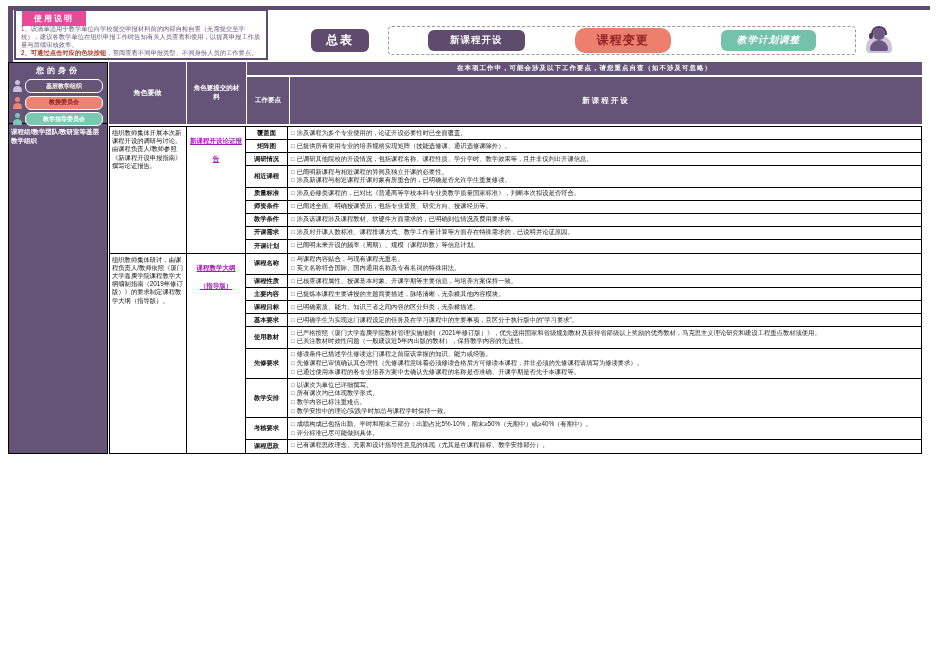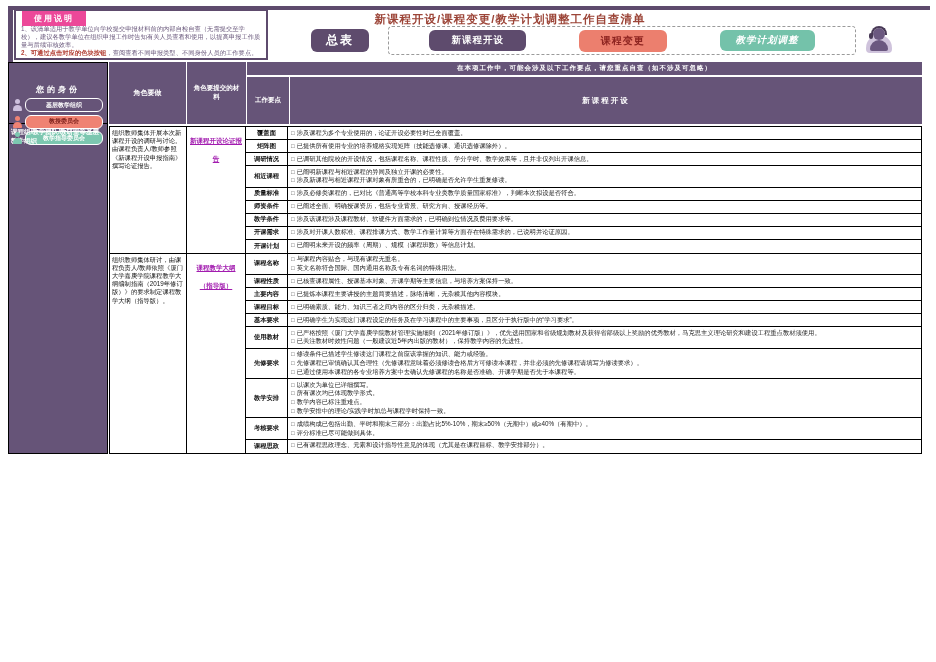--- a/index.html
+++ b/index.html
@@ -22,41 +22,41 @@
   
   .title { position:absolute; left:290px; top:12px; width:440px; text-align:center;
            font-size:11.5px; font-weight:bold; color:#9c4538; letter-spacing:1px; }
   .btn { border-radius:6px; font-weight:bold; text-align:center; cursor:pointer; }
   .btn-summary { position:absolute; left:311px; top:29px; width:58px; height:23px; line-height:23px;
                  background:#5e4b6d; color:#fff; font-size:12px; letter-spacing:2px; }
   .btn-dashed-box { position:absolute; left:388px; top:26px; width:468px; height:29px;
                     border:1px dashed #9a9a9a; border-radius:4px; background:#fff;
                     display:flex; align-items:center; justify-content:space-around; padding:0 14px; }
   .btn-new    { background:#5e4b6d; color:#fff;     font-size:9.5px; padding:4px 22px; letter-spacing:1px; }
-  .btn-change { background:#ec7f6e; color:#8d2420;  font-size:10px; padding:4px 22px; letter-spacing:1px; }
+  .btn-change { background:#ec7f6e; color:#8d2420;  font-size:12px; padding:4px 22px; letter-spacing:1px;border-radius:10px; }
   .btn-adjust { background:#74c2aa; color:#fff;     font-size:9.5px; padding:4px 16px; letter-spacing:1px;font-style:italic; }
 
   
   .avatar { position:absolute; left:864px; top:25px; width:30px; height:30px; }
   .avatar .halo { position:absolute; left:2px; top:10px; width:26px; height:18px;
                   background:#cfc3dc; border-radius:13px 13px 4px 4px; }
   .avatar .head { position:absolute; left:9px; top:3px; width:12px; height:12px; border-radius:50%; background:#6b5880; }
   .avatar .bodyshape { position:absolute; left:6px; top:15px; width:18px; height:11px;
                        border-radius:9px 9px 2px 2px; background:#6b5880; }
   .avatar .band { position:absolute; left:7px; top:1px; width:16px; height:9px;
                   border:2px solid #493a57; border-bottom:none; border-radius:8px 8px 0 0; }
   .avatar .ear { position:absolute; left:5px; top:8px; width:4px; height:6px; background:#493a57; border-radius:2px; }
 
   
   .sheet { position:absolute; left:8px; top:62px; width:914px; display:flex; gap:1px; background:#fff; }
 
   
   .col-identity { width:100px; background:#665478; border:1px solid #000; display:flex; flex-direction:column; color:#fff; }
   .id-head { height:61px; border-bottom:1px solid #000; padding-top:2px; }
-  .id-title { text-align:center; font-size:8px; font-weight:bold; letter-spacing:3px; margin:19px 0 3px 0; }
+  .id-title { text-align:center; font-size:8px; font-weight:bold; letter-spacing:3px; margin:0 0 3px 0; }
   .role-row { display:flex; align-items:center; gap:3px; padding:0 4px; margin:2.5px 0; }
   .person { position:relative; width:9px; height:12px; flex:0 0 9px; }
   .person .p-head { position:absolute; left:2px; top:0; width:5px; height:5px; border-radius:50%; }
   .person .p-body { position:absolute; left:0; top:6px; width:9px; height:6px; border-radius:5px 5px 1px 1px; }
   .role-btn { flex:1; border:1px solid #fff; border-radius:6px; font-size:6px; font-weight:bold;
               text-align:center; padding:1.5px 0; cursor:pointer; }
   .role-outline { background:transparent; color:#fff; }
   .role-coral   { background:#ef8273; color:#7d1f1a; }
   .role-teal    { background:#7cc7b0; color:#fff; }
   .p-purple .p-head, .p-purple .p-body { background:#cdbfdd; }
@@ -100,21 +100,20 @@
   <div class="left-rule"></div>
 
   <div class="instructions">
     <div class="tab">使用说明</div>
     <div class="ibody">
       <div>1、该清单适用于教学单位向学校提交申报材料前的内部自检自查（无需提交至学校），建议各教学单位在组织申报工作时告知有关人员查看和使用，以提高申报工作质量与后续审核效率。</div>
       <div><span class="hl">2、可通过点击对应的色块按钮</span><span>，查阅查看不同申报类型、不同身份人员的工作要点。</span></div>
     </div>
   </div>
 
-  <div class="title">新课程开设/课程变更/教学计划调整工作自查清单</div>
 
   <div class="btn btn-summary">总表</div>
   <div class="btn-dashed-box">
     <div class="btn btn-new">新课程开设</div>
     <div class="btn btn-change">课程变更</div>
     <div class="btn btn-adjust">教学计划调整</div>
   </div>
 
   <div class="avatar">
     <div class="halo"></div>

